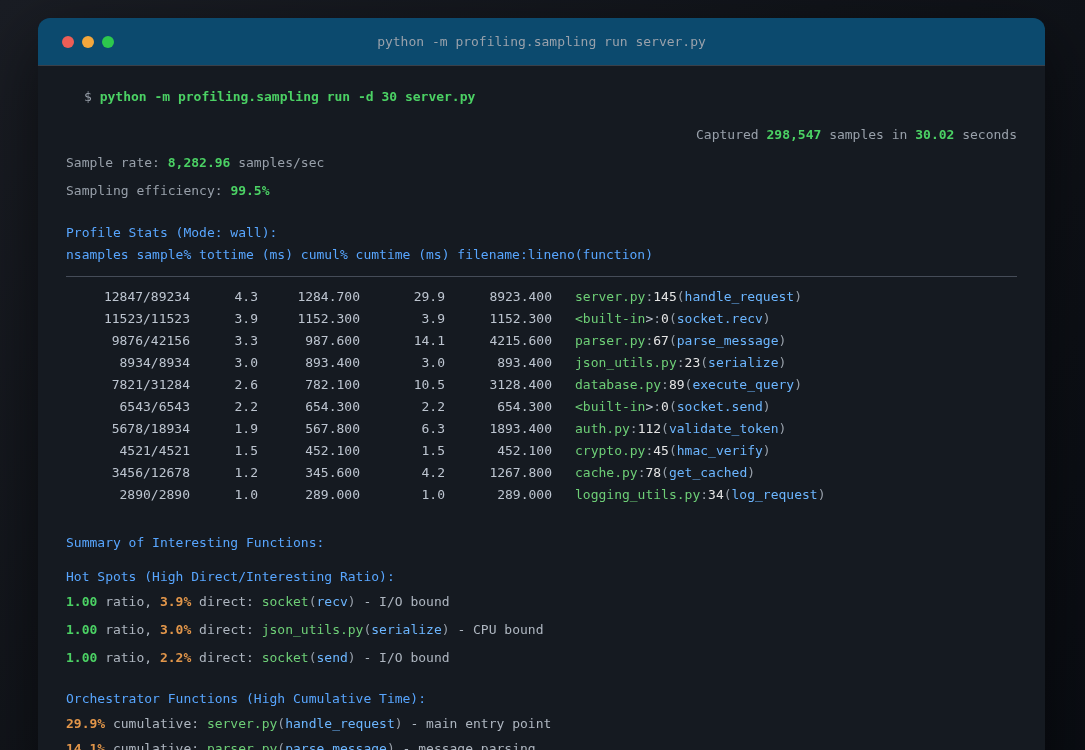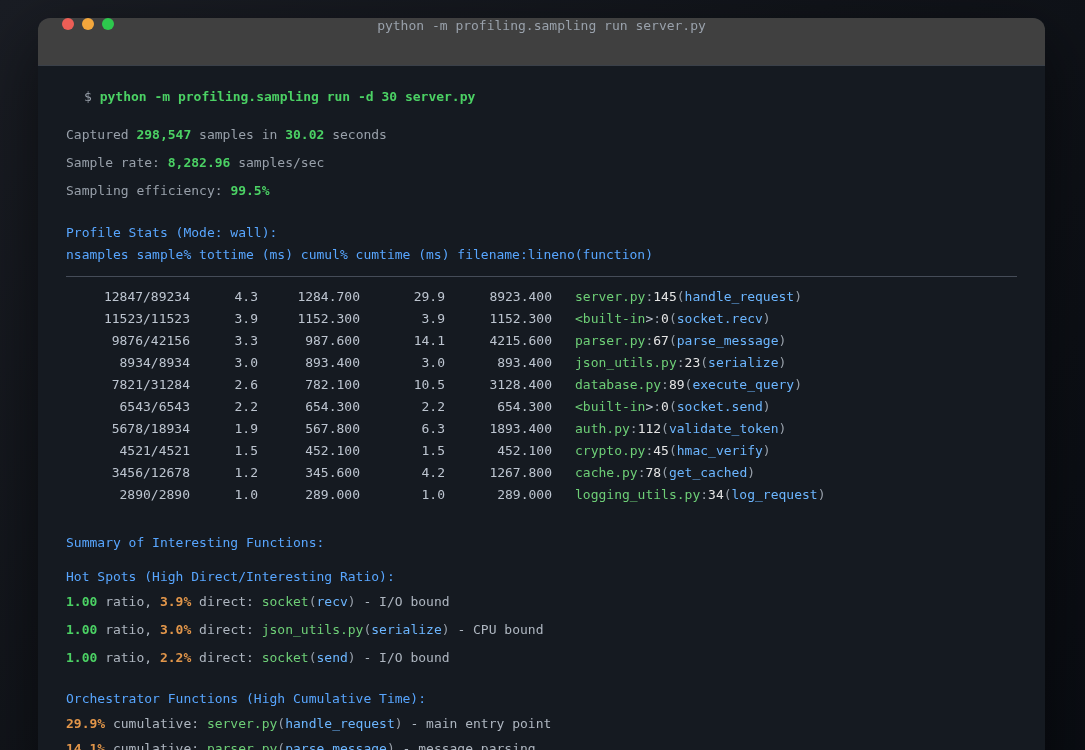--- a/index.html
+++ b/index.html
@@ -13,23 +13,24 @@
     left: 38px; top: 18px;
     width: 1007px; height: 780px;
     background: #151a21;
     border-radius: 12px;
     box-shadow: 0 24px 70px rgba(0,0,0,0.55);
     overflow: hidden;
   }
   .titlebar {
     position: relative;
     height: 48px;
-    background: #404040;
+    background: #0c4a6e;
     border-bottom: 1px solid #3a4049;
     display: flex;
+    align-items: center;
     padding-left: 24px;
   }
   .dots { display: flex; gap: 8px; }
   .dot { width: 12px; height: 12px; border-radius: 50%; }
   .titlebar-title {
     position: absolute;
     left: 0; right: 0;
     text-align: center;
     font-size: 13px;
     color: #99a1ab;
@@ -46,21 +47,21 @@
   .green-b { color: #4bd164; font-weight: 700; }
   .green   { color: #6ecf77; }
   .orange-b{ color: #e2964a; font-weight: 700; }
   .orange  { color: #e5e5e5; }
   .blue-h  { color: #58a6ff; font-weight: 400; }
   .blue    { color: #6cb6ff; }
   .punct   { color: #98a0aa; }
   .punct-lt{ color: #bdc5d0; }
 
   .mt-cmd   { margin-top: 0; margin-left: 18px; }
-  .mt-20 { margin-top: 20px; }
+  .mt-20 { margin-top: 20px; text-align: right; }
   .mt-10 { margin-top: 10px; }
   .mt-24 { margin-top: 24px; }
   .mt-4  { margin-top: 4px; }
   .mt-28 { margin-top: 28px; }
   .mt-16 { margin-top: 16px; }
   .mt-7  { margin-top: 7px; }
   .mt-23 { margin-top: 23px; }
 
   .divider {
     height: 1px;

